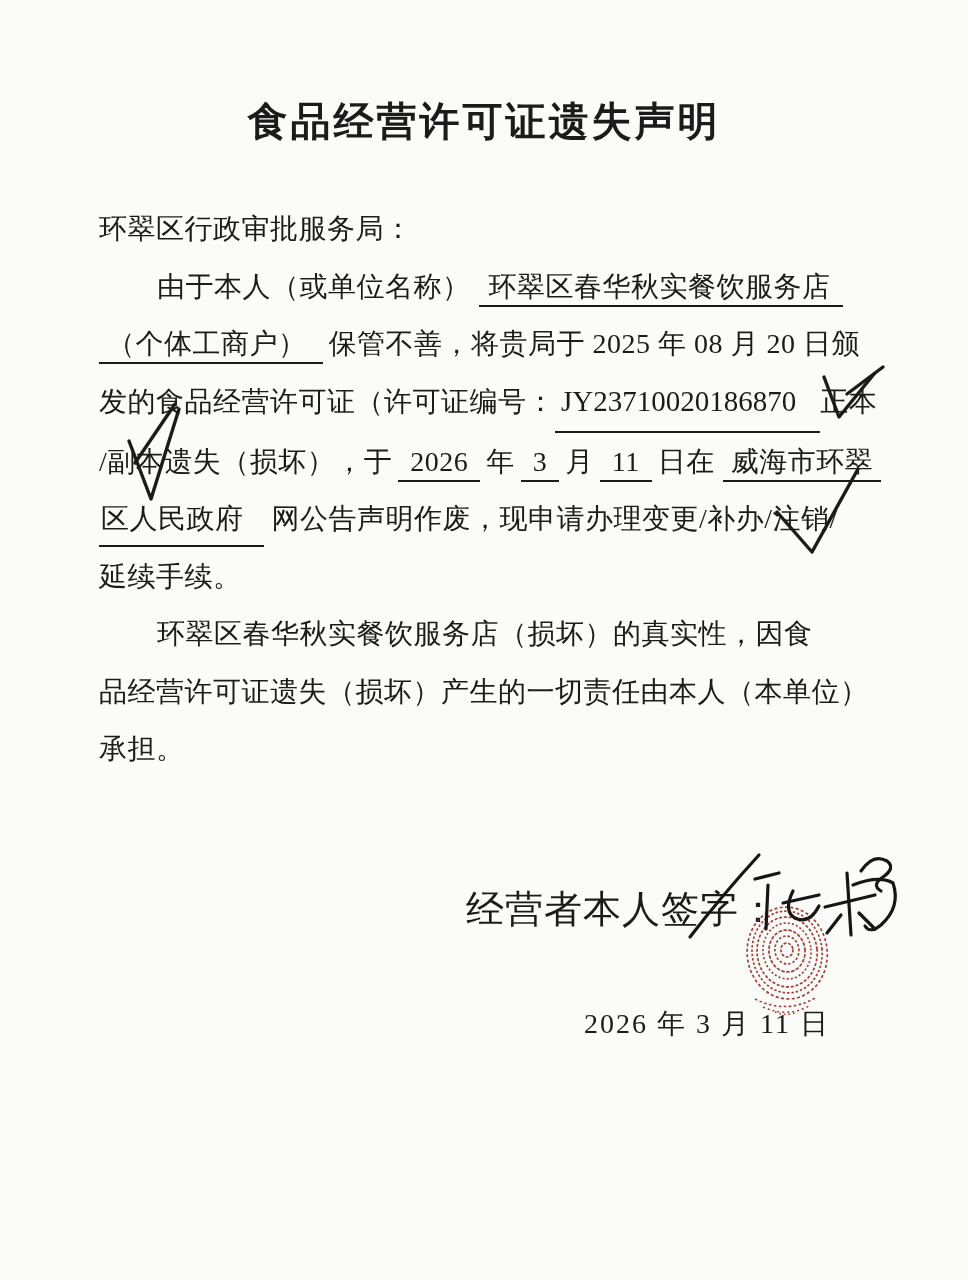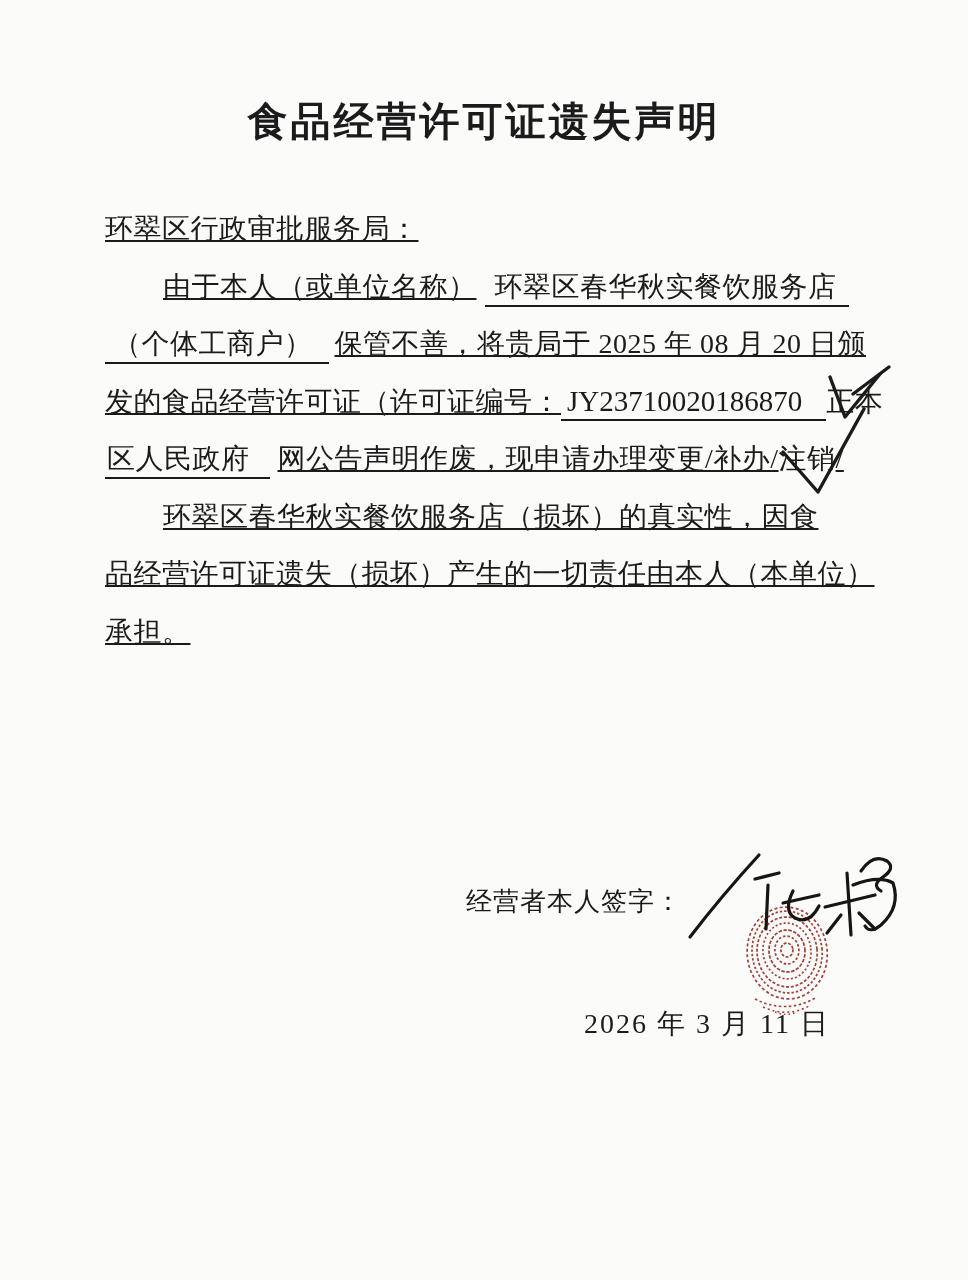--- a/index.html
+++ b/index.html
@@ -13,41 +13,41 @@
     background:var(--paper);
     color:var(--ink);
     font-family:"Liberation Serif","DejaVu Serif",serif;
   }
   .page{position:absolute;inset:0;border-radius:28px;}
   .title{
     position:absolute;top:94px;left:0;width:100%;
     text-align:center;font-size:40px;font-weight:bold;letter-spacing:3px;
   }
   .bodytext{
-    position:absolute;left:105px;top:200px;width:784px;
-    font-size:28px;line-height:57.5px;letter-spacing:0.5px;text-decoration:underline;
+    position:absolute;left:99px;top:200px;width:784px;
+    font-size:28px;line-height:57.5px;letter-spacing:0.5px;
   }
   .bodytext p{margin:0;white-space:pre;}
   .indent{padding-left:58px;}
   .u{border-bottom:2px solid var(--ink);display:inline-block;line-height:36px;}
   .u-name{margin-left:8px;padding:0 12px 0 10px;margin-top:9px;}
   .u-holder{padding:0 16px 0 8px;}
   .after-holder{margin-left:6px;text-align:right;}
-  .u-license{padding:0 24px 0 6px;font-size:29px;letter-spacing:0;}
+  .u-license{padding:0 24px 12px 6px;font-size:29px;letter-spacing:0;}
   .u-num{margin:0 6px;padding:0 12px;}
   .u-place{margin-left:8px;padding:0 8px;}
-  .u-place2{padding:0 20px 0 2px;}
+  .u-place2{padding:0 20px 8px 2px;}
   .after-place2{margin-left:8px;}
   .mark-wrap{position:relative;display:inline-block;}
   svg.check{position:absolute;pointer-events:none;overflow:visible;}
   svg.check path{fill:none;stroke:var(--ink);stroke-width:3.4;stroke-linecap:round;stroke-linejoin:round;}
   .check-zhengben{left:-4px;top:-8px;width:70px;height:58px;}
   .check-fuben{left:6px;top:-32px;width:72px;height:108px;}
   .check-zhuxiao{left:-8px;top:-26px;width:100px;height:92px;}
-  .sig-label{position:absolute;left:466px;top:884px;font-size:26px;letter-spacing:1px;}
+  .sig-label{position:absolute;left:466px;top:884px;font-size:38px;letter-spacing:1px;}
   .signature-svg{position:absolute;left:635px;top:845px;width:270px;height:100px;z-index:3;overflow:visible;}
   .signature-svg path{fill:none;stroke:#161616;stroke-width:3.2;stroke-linecap:round;stroke-linejoin:round;}
   .fingerprint-svg{position:absolute;left:741px;top:903px;width:92px;height:112px;z-index:2;opacity:.88;}
   .fingerprint-svg ellipse,.fingerprint-svg path{fill:none;stroke:var(--print);}
   .date-line{position:absolute;left:584px;top:1005px;font-size:28px;letter-spacing:2px;white-space:pre;}
 </style>
 </head>
 <body>
 
 <div class="page">
@@ -55,23 +55,28 @@
   <div class="title">食品经营许可证遗失声明</div>
 
   <div class="bodytext">
     <p><span>环翠区行政审批服务局：</span></p>
     <p><span class="indent">由于本人（或单位名称）</span><span class="u u-name">环翠区春华秋实餐饮服务店</span></p>
     <p><span class="u u-holder">（个体工商户）</span><span class="after-holder">保管不善，将贵局于 2025 年 08 月 20 日颁</span></p>
     <p><span>发的食品经营许可证（许可证编号：</span><span class="u u-license">JY23710020186870</span><span class="mark-wrap"><span>正本</span><svg class="check check-zhengben" viewBox="0 0 70 58">
             <path d="M8 12 L23 52 L58 9"></path>
             <path d="M31 29 L67 2"></path>
           </svg></span></p>
+    <p><span>/</span><span class="mark-wrap"><span>副本</span><svg class="check check-fuben" viewBox="0 0 72 108">
+            <path d="M16 40 L38 98 L66 8"></path>
+            <path d="M62 3 L22 62"></path>
+          </svg></span><span>遗失（损坏），于</span><span class="u u-num">2026</span><span>年</span><span class="u u-num">3</span><span>月</span><span class="u u-num">11</span><span>日在</span><span class="u u-place">威海市环翠</span></p>
     <p><span class="u u-place2">区人民政府</span><span class="after-place2">网公告声明作废，现申请办理变更/补办/</span><span class="mark-wrap"><span>注销</span><svg class="check check-zhuxiao" viewBox="0 0 100 92">
             <path d="M12 48 L47 88 L93 5"></path>
           </svg></span><span>/</span></p>
+    <p><span>延续手续。</span></p>
     <p><span class="indent">环翠区春华秋实餐饮服务店（损坏）的真实性，因食</span></p>
     <p><span>品经营许可证遗失（损坏）产生的一切责任由本人（本单位）</span></p>
     <p><span>承担。</span></p>
   </div>
 
   <div class="sig-label">经营者本人签字：</div>
 
   <svg class="fingerprint-svg" viewBox="0 0 92 112">
     <g transform="rotate(-6 46 48)" stroke-width="1.7">
       <ellipse cx="46" cy="47" rx="6" ry="7" stroke-dasharray="3 1.6"></ellipse>

